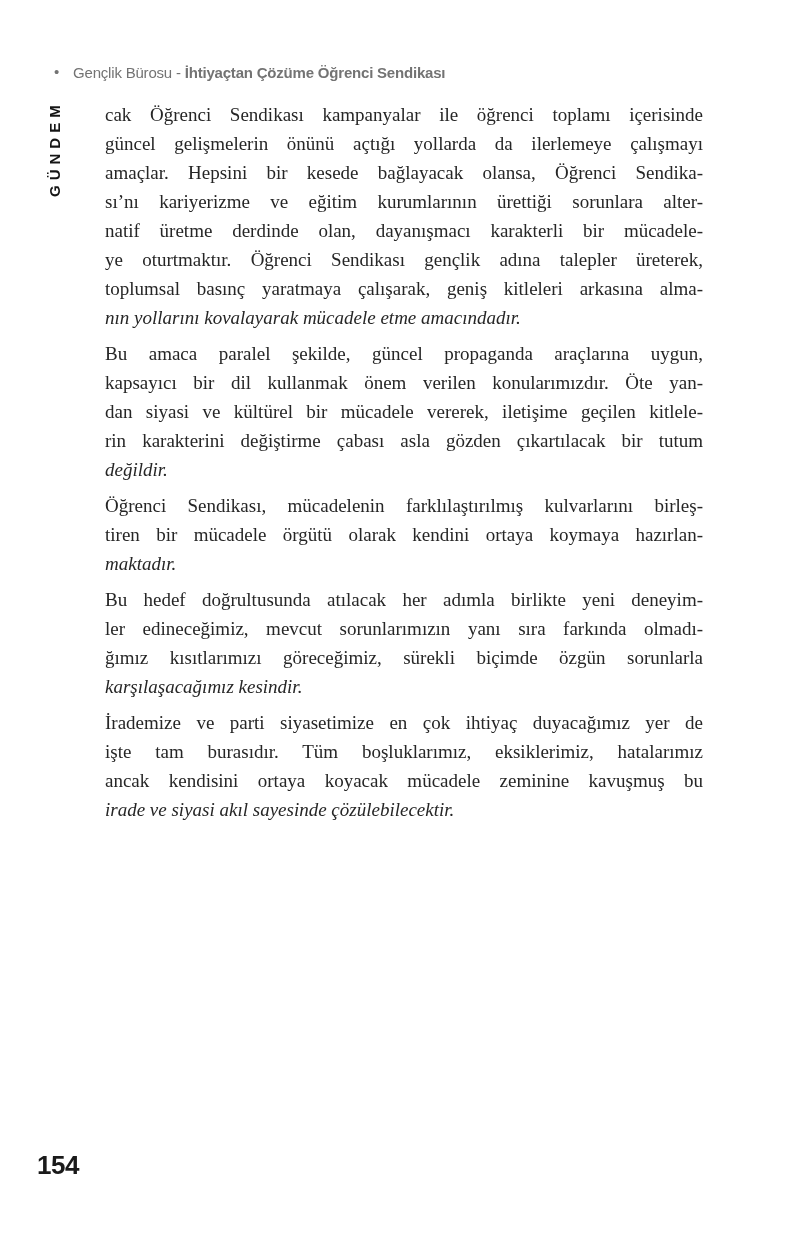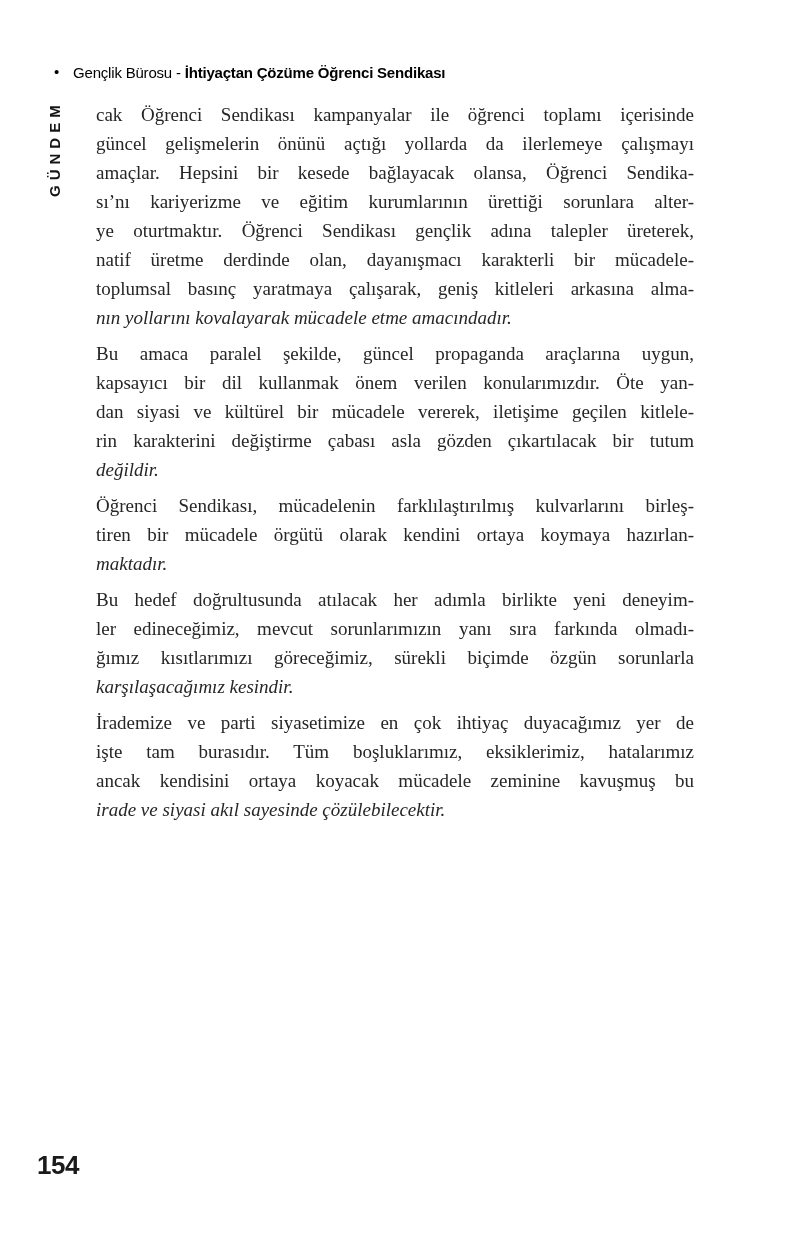--- a/index.html
+++ b/index.html
@@ -15,21 +15,21 @@
     overflow: hidden;
     font-family: "Liberation Serif", serif;
   }
   
   .header {
     position: absolute;
     top: 63px;
     left: 54px;
     font-family: "Liberation Sans", sans-serif;
     font-size: 15px;
-    color: #000000;
+    color: #737373;
     letter-spacing: -0.2px;
     white-space: nowrap;
   }
   .header .bullet {
     font-size: 15px;
     margin-right: 14px;
     vertical-align: 1px;
   }
   .header .header-prefix {
     font-weight: 500;
@@ -48,21 +48,21 @@
     font-weight: 700;
     font-size: 15px;
     letter-spacing: 5px;
     color: #151515;
     white-space: nowrap;
   }
   
   .body-text {
     position: absolute;
     top: 100px;
-    left: 96px;
+    left: 105px;
     width: 598px;
     color: #262626;
   }
   .paragraph {
     margin: 0 0 7px 0;
   }
   .line {
     font-size: 19px;
     line-height: 29px;
     text-align: justify;
@@ -95,22 +95,22 @@
   </div>
 
   <div class="gundem">GÜNDEM</div>
 
   <div class="body-text">
       <div class="paragraph">
         <div class="line">cak Öğrenci Sendikası kampanyalar ile öğrenci toplamı içerisinde</div>
         <div class="line">güncel gelişmelerin önünü açtığı yollarda da ilerlemeye çalışmayı</div>
         <div class="line">amaçlar. Hepsini bir kesede bağlayacak olansa, Öğrenci Sendika-</div>
         <div class="line">sı’nı kariyerizme ve eğitim kurumlarının ürettiği sorunlara alter-</div>
+        <div class="line">natif üretme derdinde olan, dayanışmacı karakterli bir mücadele-</div>
         <div class="line">ye oturtmaktır. Öğrenci Sendikası gençlik adına talepler üreterek,</div>
-        <div class="line">natif üretme derdinde olan, dayanışmacı karakterli bir mücadele-</div>
         <div class="line">toplumsal basınç yaratmaya çalışarak, geniş kitleleri arkasına alma-</div>
         <div class="line last">nın yollarını kovalayarak mücadele etme amacındadır.</div>
       </div>
       <div class="paragraph">
         <div class="line">Bu amaca paralel şekilde, güncel propaganda araçlarına uygun,</div>
         <div class="line">kapsayıcı bir dil kullanmak önem verilen konularımızdır. Öte yan-</div>
         <div class="line">dan siyasi ve kültürel bir mücadele vererek, iletişime geçilen kitlele-</div>
         <div class="line">rin karakterini değiştirme çabası asla gözden çıkartılacak bir tutum</div>
         <div class="line last">değildir.</div>
       </div>

